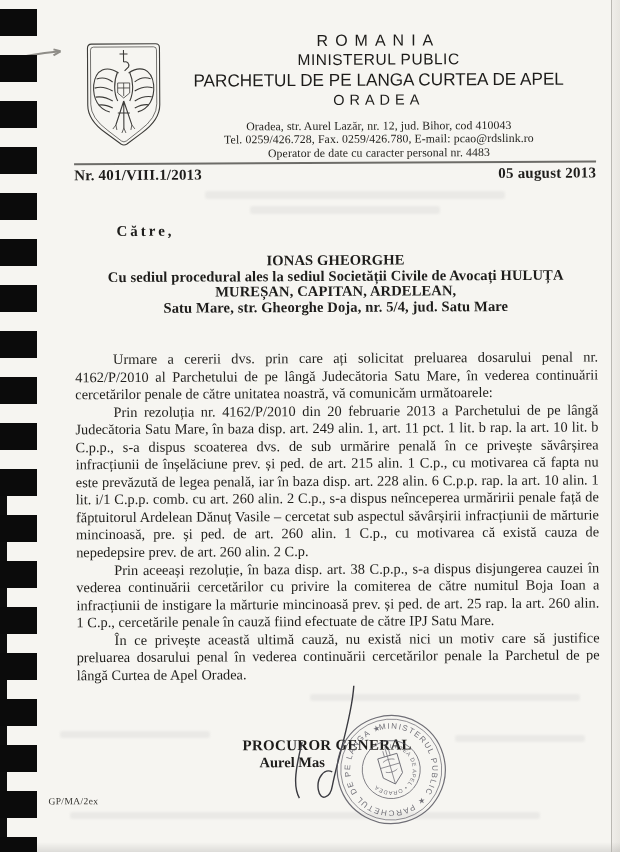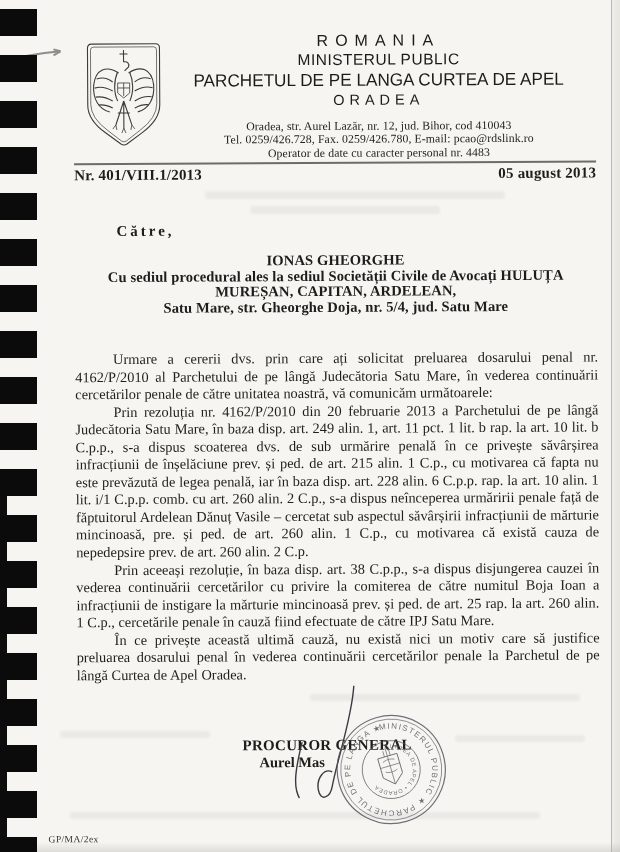--- a/index.html
+++ b/index.html
@@ -74,21 +74,21 @@
     position:absolute;left:200px;top:737px;width:250px;text-align:center;
     font-weight:bold;font-size:15px;letter-spacing:.3px;
   }
   .sig-name{
     position:absolute;left:180px;top:754px;width:220px;text-align:center;
     font-weight:600;font-size:14.5px;
   }
   .stamp{position:absolute;left:330px;top:711px;opacity:.82;transform:rotate(-16deg);}
   .signature{position:absolute;left:278px;top:678px;}
   .footer-ref{
-    position:absolute;left:46px;top:795px;font-size:9.5px;letter-spacing:.4px;color:#33322e;margin-top:38px;
+    position:absolute;left:46px;top:795px;font-size:9.5px;letter-spacing:.4px;color:#33322e;
   }
 </style>
 </head>
 <body>
 
 <div class="scan">
 
   <div class="binding"></div>
   <div class="binding-strip"></div>
   <div class="edge-right-pane"></div>

